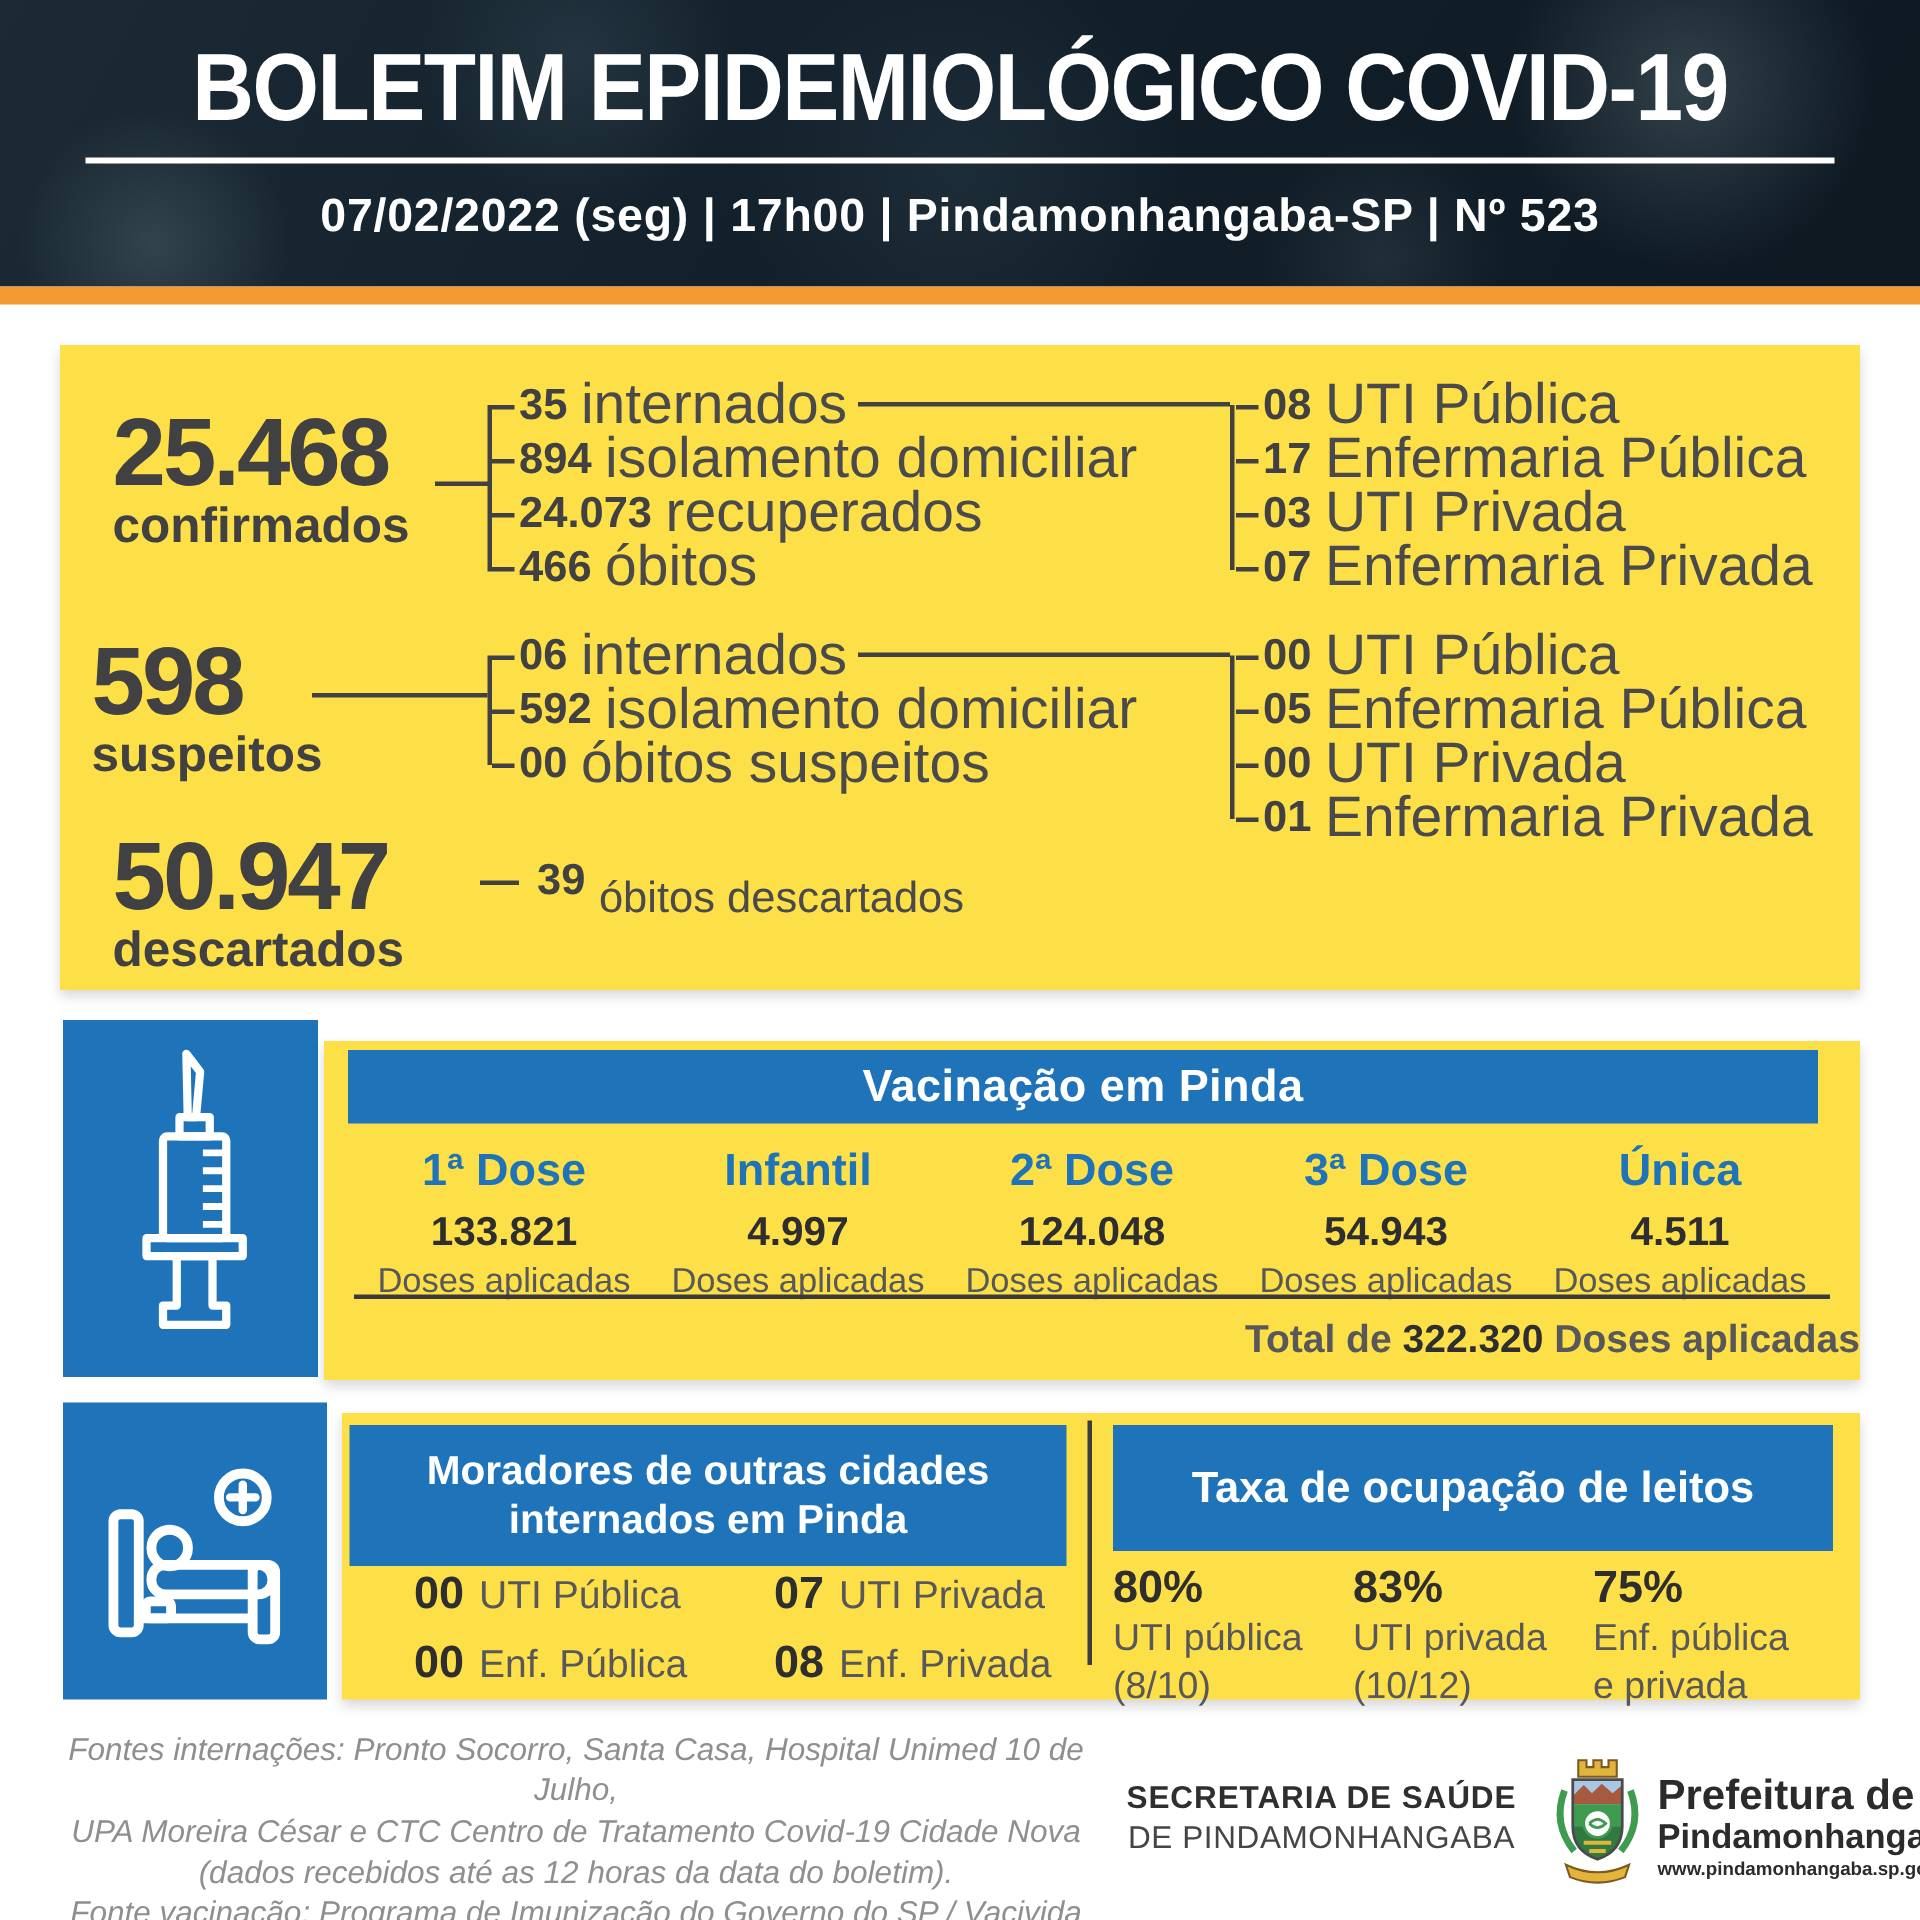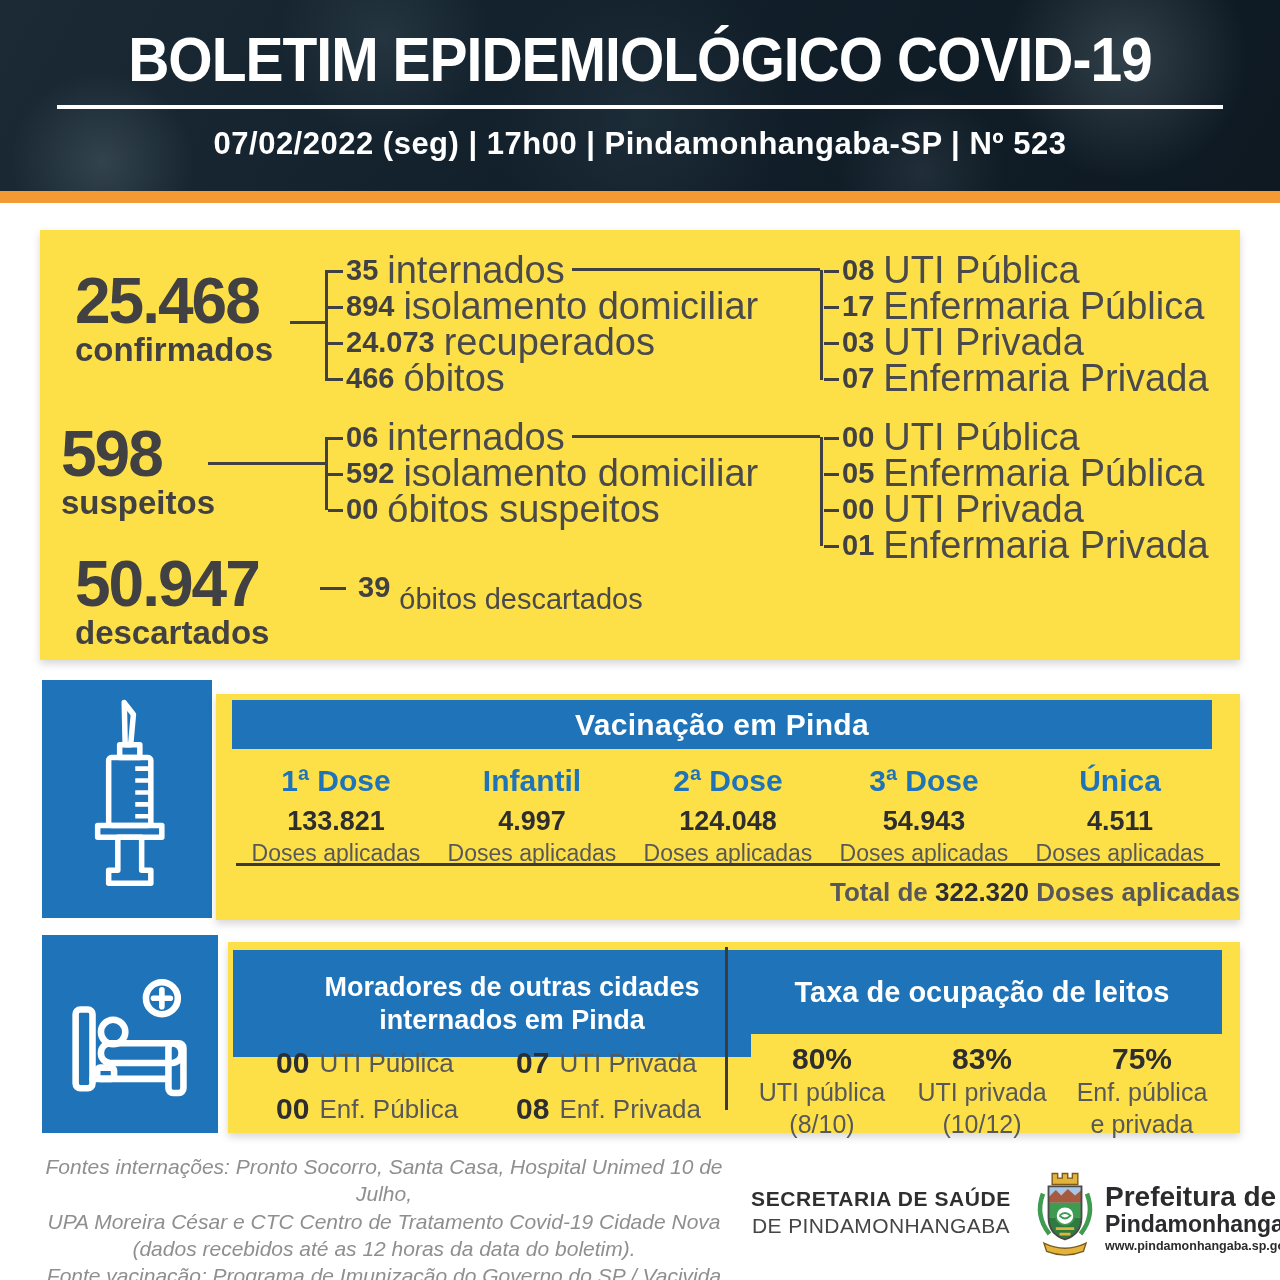--- a/index.html
+++ b/index.html
@@ -71,29 +71,29 @@
   .vname{font-size:30px;font-weight:bold;color:#1E73B9;}
   .vval{font-size:27px;font-weight:bold;color:#2e2e30;margin-top:8px;}
   .vcap{font-size:23px;color:#58585a;margin-top:3px;}
   .vdiv{position:absolute;left:20px;top:169px;width:984px;border-top:3px solid #3a3a3c;}
   .vtotal{position:absolute;left:0;top:183px;width:100%;text-align:right;font-size:26px;color:#58585a;font-weight:bold;}
   .vtotal b{color:#2e2e30;}
 
   
   .sq2{left:42px;top:935px;width:176px;height:198px;}
   .bpanel{left:228px;top:942px;width:1012px;height:191px;}
-  .mbar{left:5px;top:8px;width:478px;height:107px;font-size:27px;font-weight:bold;line-height:1.22;padding-left:40px;}
+  .mbar{left:5px;top:8px;width:478px;height:94px;font-size:27px;font-weight:bold;line-height:1.22;}
   .tbar{left:514px;top:8px;width:480px;height:84px;font-size:29px;font-weight:bold;}
   .mgrid{position:absolute;left:48px;top:104px;display:grid;grid-template-columns:240px auto;row-gap:12px;}
   .mcell{display:flex;align-items:center;white-space:nowrap;}
   .mcell .v{font-size:30px;font-weight:bold;color:#2e2e30;margin-right:10px;}
   .mcell .l{font-size:26px;color:#58585a;}
   .bdiv{position:absolute;left:497px;top:5px;height:163px;border-left:3px solid #3c3c3e;}
   .tcols{position:absolute;left:514px;top:100px;width:480px;display:flex;}
-  .tcol{flex:1;text-align:center;}
+  .tcol{flex:1;}
   .tval{font-size:30px;font-weight:bold;color:#2e2e30;}
   .tl{font-size:25px;color:#58585a;line-height:1.18;margin-top:2px;}
 
   
   .sources{position:absolute;left:28px;top:1153px;width:712px;text-align:center;
     font-style:italic;font-size:21px;color:#8f8f8f;line-height:1.3;}
   .secr{position:absolute;left:750px;top:1187px;width:262px;text-align:center;}
   .secr .s1{font-size:21px;font-weight:bold;color:#2f2f31;letter-spacing:.6px;}
   .secr .s2{font-size:21px;color:#454547;margin-top:3px;letter-spacing:.4px;}
   .logo{position:absolute;left:1032px;top:1165px;display:flex;align-items:flex-start;}

